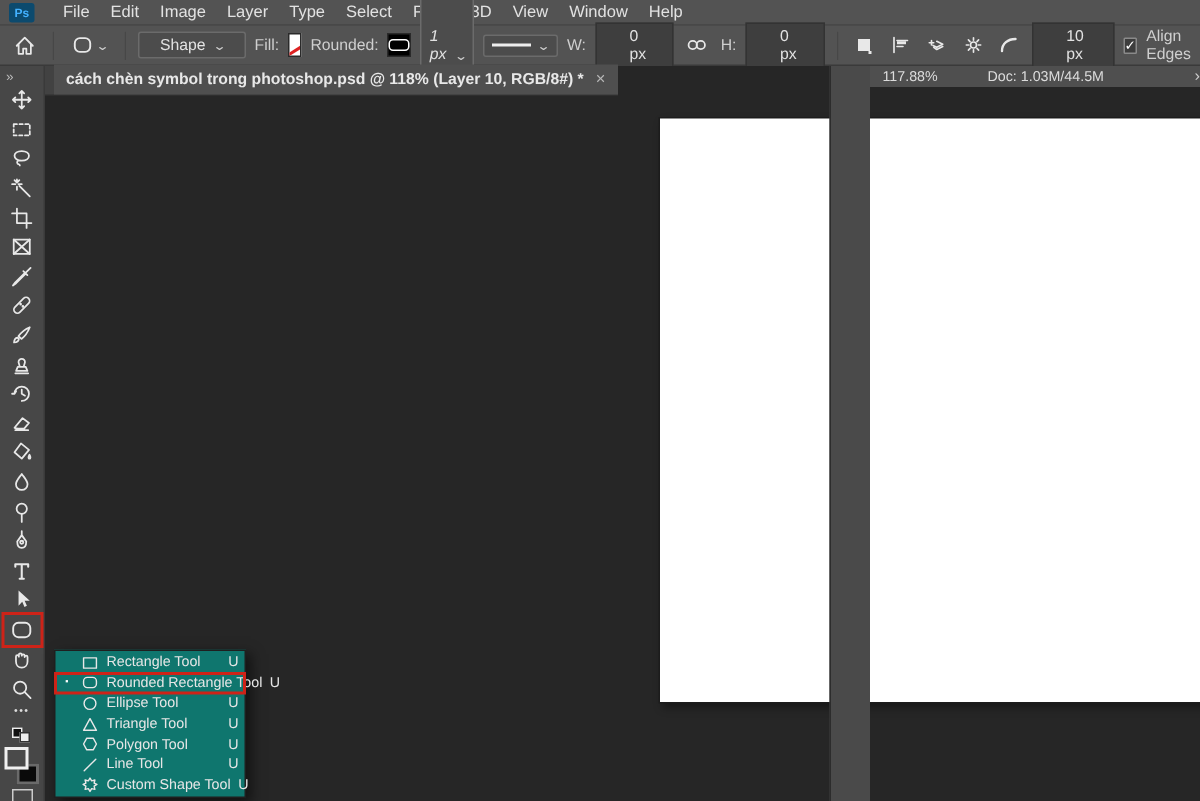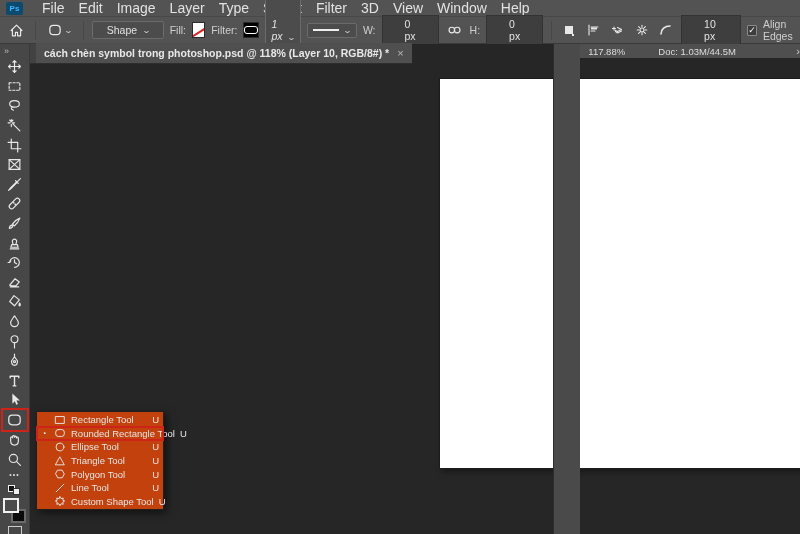--- a/index.html
+++ b/index.html
@@ -18,21 +18,21 @@
   }
   *{margin:0;padding:0;box-sizing:border-box;}
   html,body{width:800px;height:534px;overflow:hidden;}
   body{font-family:"Liberation Sans","DejaVu Sans",sans-serif;background:#262626;color:var(--txt);-webkit-font-smoothing:antialiased;}
   .app{position:relative;width:800px;height:534px;display:flex;flex-direction:column;}
 
   
   .menubar{height:17px;background:var(--bar);display:flex;align-items:center;gap:0;padding-left:6px;flex:0 0 auto;border-bottom:1px solid #484848;}
   .pslogo{width:17px;height:13px;background:#0c4a6e;color:#43b1ff;font-size:8px;font-weight:bold;border-radius:2px;display:flex;align-items:center;justify-content:center;margin-right:12px;}
   .menubar nav{display:flex;align-items:center;}
-  .menu-item{font-size:14px;color:var(--txt);padding:0 7px;cursor:default;line-height:16px;}
+  .menu-item{font-size:11px;color:var(--txt);padding:0 7px;cursor:default;line-height:16px;}
 
   
   .optionsbar{height:27px;background:var(--bar);display:flex;align-items:center;padding:0 6px;gap:6px;flex:0 0 auto;font-size:10.5px;border-bottom:1px solid #3a3a3a;}
   .sep{width:1px;height:19px;background:#636363;border-right:1px solid #474747;margin:0 2px;flex:0 0 auto;}
   .obtn{display:flex;align-items:center;gap:2px;padding:2px 3px;border-radius:2px;}
   .chev{font-size:8px;color:#cfcfcf;transform:scaleX(1.4);display:inline-block;}
   .dropbox{display:flex;align-items:center;gap:6px;border:1px solid var(--fieldborder);background:#4c4c4c;padding:2px 14px;border-radius:2px;min-width:72px;justify-content:space-between;}
   .label{color:var(--dim);}
   .swatch-fill{width:22px;height:16px;background:#fff;border:1px solid #2a2a2a;position:relative;overflow:hidden;}
   .swatch-fill::after{content:"";position:absolute;left:-3px;top:14px;width:34px;height:2px;background:#d22;transform:rotate(-32deg);transform-origin:left;}
@@ -69,21 +69,21 @@
   .canvas-area{flex:1;position:relative;background:var(--paste);min-height:0;}
   .canvas{position:absolute;left:28px;top:35px;width:700px;height:389px;background:#fff;box-shadow:0 0 0 1px #1c1c1c,2px 3px 6px rgba(0,0,0,.45);}
   .dock-strip{position:absolute;right:0;top:0;bottom:0;width:27px;background:var(--dock);border-left:1px solid #2c2c2c;}
 
   .statusbar{height:14px;background:var(--status);display:flex;align-items:center;gap:0;font-size:9.5px;color:#dcdcdc;flex:0 0 auto;}
   .statusbar .zoomfield{padding:0 10px 0 8px;min-width:68px;}
   .statusbar .docinfo{padding:0 10px;min-width:130px;}
   .statusbar .st-chev{color:#cfcfcf;font-size:11px;padding-left:18px;}
 
   
-  .flyout{position:absolute;left:36px;top:411px;width:128px;background:#c2410c;border:1px solid #1f1f1f;box-shadow:3px 3px 8px rgba(0,0,0,.55);z-index:20;padding:1px 0;}
+  .flyout{position:absolute;left:36px;top:433px;width:128px;background:#0f766e;border:1px solid #1f1f1f;box-shadow:3px 3px 8px rgba(0,0,0,.55);z-index:20;padding:1px 0;}
   .menu-row{height:13.6px;display:flex;align-items:center;gap:5px;padding:0 4px;font-size:9.5px;color:#e6e6e6;position:relative;}
   .menu-row .marker{width:7px;font-size:6px;color:#fff;text-align:center;flex:0 0 auto;}
   .menu-row .micon{width:13px;display:flex;align-items:center;justify-content:center;flex:0 0 auto;}
   .menu-row .mlabel{flex:1;white-space:nowrap;}
   .menu-row .mshort{width:10px;text-align:right;color:#e6e6e6;}
   .menu-row.red-outline{outline:2px solid var(--red);outline-offset:-1px;}
 
   svg.ic{stroke:#e8e8e8;fill:none;stroke-width:1.1;stroke-linecap:round;stroke-linejoin:round;}
   svg.ic.fill{fill:#e8e8e8;stroke:none;}
 </style>
@@ -122,21 +122,21 @@
         </svg>
       <span class="chev">⌄</span>
     </span>
     <span class="sep"></span>
     <span class="dropbox">
       <span>Shape</span>
       <span class="chev">⌄</span>
     </span>
     <span class="label">Fill:</span>
     <span class="swatch-fill"></span>
-    <span class="label">Filter:</span>
+    <span class="label">Rounded:</span>
     <span class="swatch-stroke">
         <i></i>
       </span>
     <span class="numbox">
       <span>1 px</span>
       <span class="chev">⌄</span>
     </span>
     <span class="strokestyle">
       <b></b>
       <span class="chev">⌄</span>

